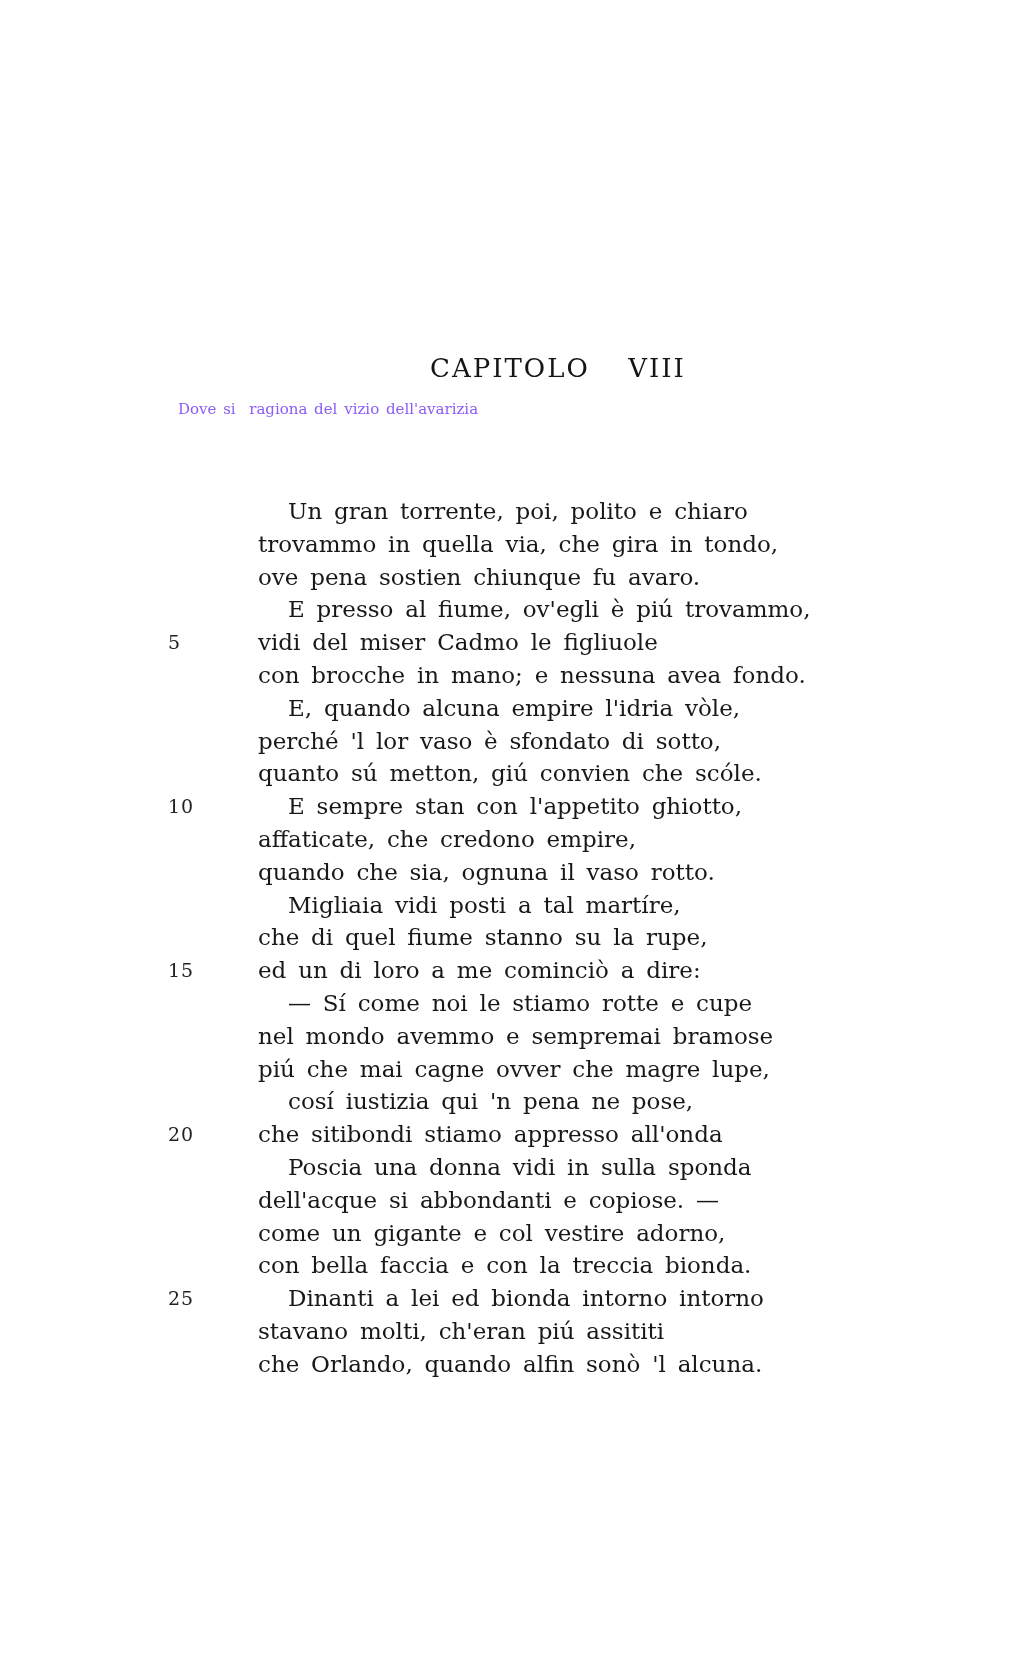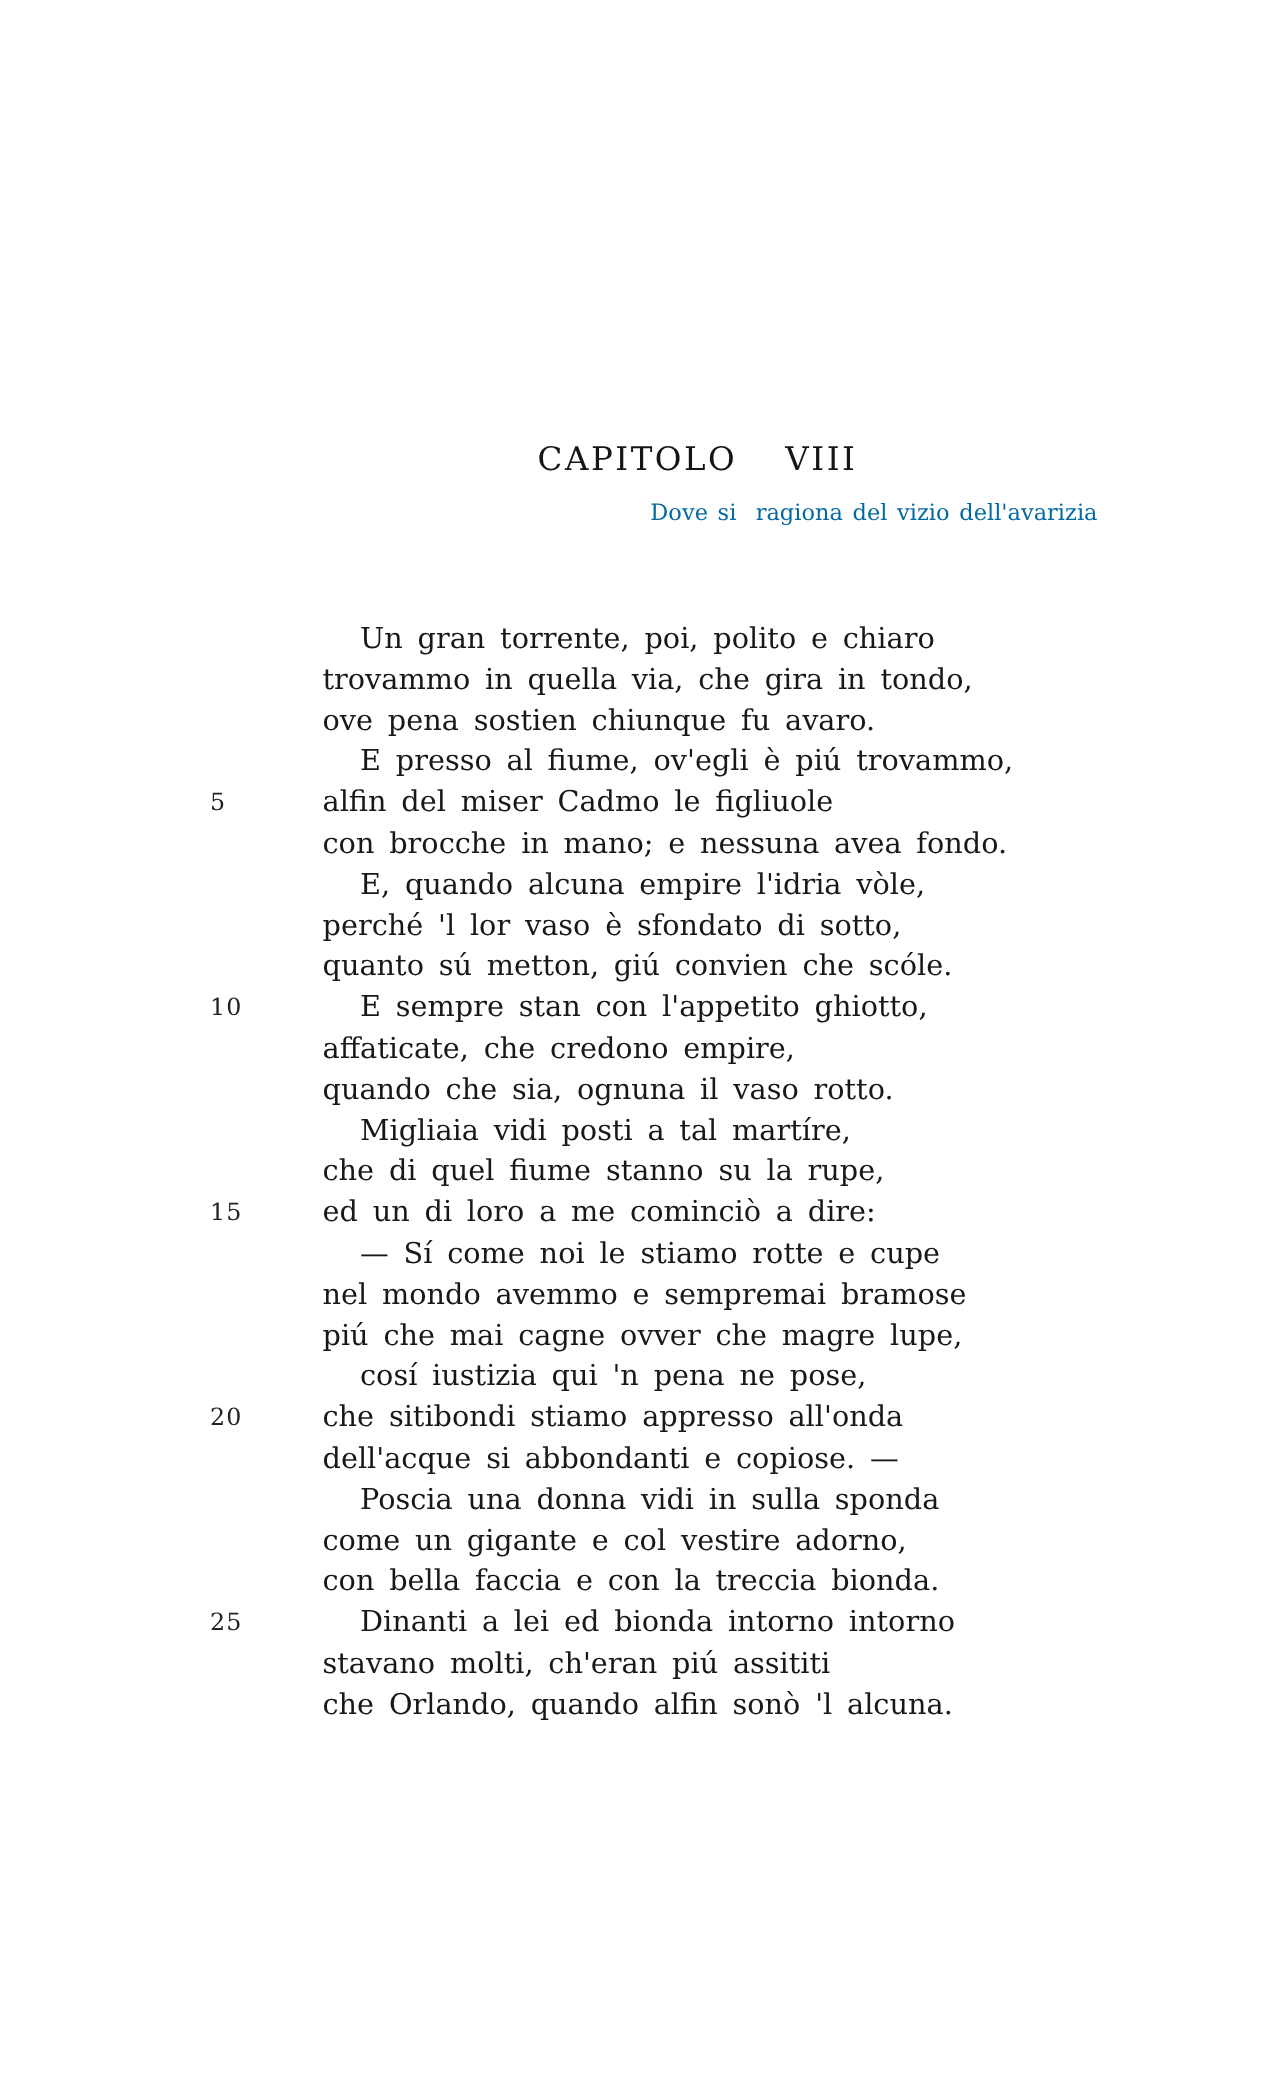--- a/index.html
+++ b/index.html
@@ -32,25 +32,25 @@
     letter-spacing: 2px;
     word-spacing: 9px;
     white-space: pre-wrap;
     color: #151515;
   }
   .chapter-subtitle {
     position: absolute;
     top: 400px;
     left: 178px;
     width: 700px;
-    text-align: right;
-    font-size: 18px;
+    text-align: left;
+    font-size: 15px;
     word-spacing: 2px;
     white-space: pre-wrap;
-    color: #0369a1;
+    color: #8b5cf6;
   }
   .poem {
     position: absolute;
     top: 495px;
     left: 0;
     width: 1020px;
   }
   .poem-line {
     position: relative;
     height: 32.8px;
@@ -93,21 +93,21 @@
         <span class="verse">trovammo in quella via, che gira in tondo,</span>
       </div>
       <div class="poem-line">
         <span class="verse">ove pena sostien chiunque fu avaro.</span>
       </div>
       <div class="poem-line indent">
         <span class="verse">E presso al fiume, ov'egli è piú trovammo,</span>
       </div>
       <div class="poem-line">
         <span class="line-num">5</span>
-        <span class="verse">alfin del miser Cadmo le figliuole</span>
+        <span class="verse">vidi del miser Cadmo le figliuole</span>
       </div>
       <div class="poem-line">
         <span class="verse">con brocche in mano; e nessuna avea fondo.</span>
       </div>
       <div class="poem-line indent">
         <span class="verse">E, quando alcuna empire l'idria vòle,</span>
       </div>
       <div class="poem-line">
         <span class="verse">perché 'l lor vaso è sfondato di sotto,</span>
       </div>
@@ -143,25 +143,25 @@
       <div class="poem-line">
         <span class="verse">piú che mai cagne ovver che magre lupe,</span>
       </div>
       <div class="poem-line indent">
         <span class="verse">cosí iustizia qui 'n pena ne pose,</span>
       </div>
       <div class="poem-line">
         <span class="line-num">20</span>
         <span class="verse">che sitibondi stiamo appresso all'onda</span>
       </div>
+      <div class="poem-line indent">
+        <span class="verse">Poscia una donna vidi in sulla sponda</span>
+      </div>
       <div class="poem-line">
         <span class="verse">dell'acque si abbondanti e copiose. —</span>
-      </div>
-      <div class="poem-line indent">
-        <span class="verse">Poscia una donna vidi in sulla sponda</span>
       </div>
       <div class="poem-line">
         <span class="verse">come un gigante e col vestire adorno,</span>
       </div>
       <div class="poem-line">
         <span class="verse">con bella faccia e con la treccia bionda.</span>
       </div>
       <div class="poem-line indent">
         <span class="line-num">25</span>
         <span class="verse">Dinanti a lei ed bionda intorno intorno</span>

